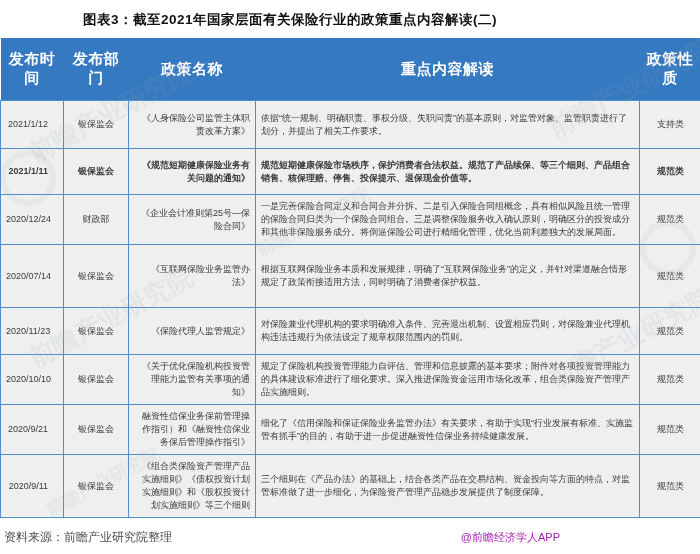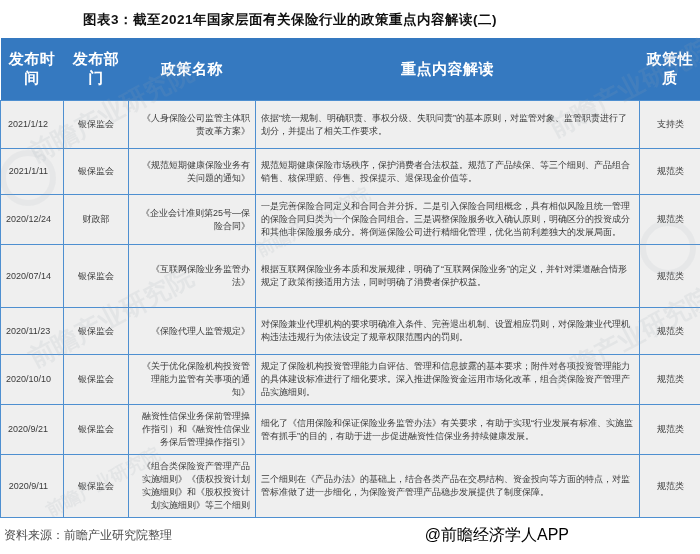--- a/index.html
+++ b/index.html
@@ -54,40 +54,40 @@
     word-break: break-all;
   }
   td.cell-date   { text-align: right; padding-right: 15px; white-space: nowrap; }
   td.cell-dept   { text-align: center; padding-left: 5px; }
   td.cell-policy { text-align: right; }
   td.cell-content{ text-align: left; text-align-last: left; }
   td.cell-nature { text-align: center; padding-left: 6px; }
 
   
   tbody tr:nth-child(1) { height: 48px; }
-  tbody tr:nth-child(2) { height: 46px; }
+  tbody tr:nth-child(2) { height: 46px; font-weight: bold; }
   tbody tr:nth-child(3) { height: 44px; }
   tbody tr:nth-child(4) { height: 63px; }
   tbody tr:nth-child(5) { height: 47px; }
   tbody tr:nth-child(6) { height: 47px; }
   tbody tr:nth-child(7) { height: 46px; }
   tbody tr:nth-child(8) { height: 49px; }
   tbody tr:nth-child(9) { height: 58px; }
 
   .footer {
     position: absolute;
-    left: 0; right: 7px; bottom: 8px;
+    left: 0; right: 16px; bottom: 8px;
     display: flex;
     justify-content: space-between;
     align-items: center;
     padding: 0 4px 0 4px;
     margin-top: 20px;
   }
   .footer .source { font-size: 12px; color: #4d4d4d; }
-  .footer .brand  { font-size: 16px; color: #000000; }
+  .footer .brand  { font-size: 11px; color: #a21caf; }
 
   .watermark {
     position: absolute;
     font-size: 26px;
     color: #9aa4ad;
     opacity: 0.13;
     transform: rotate(-28deg);
     white-space: nowrap;
     pointer-events: none;
     z-index: 3;

